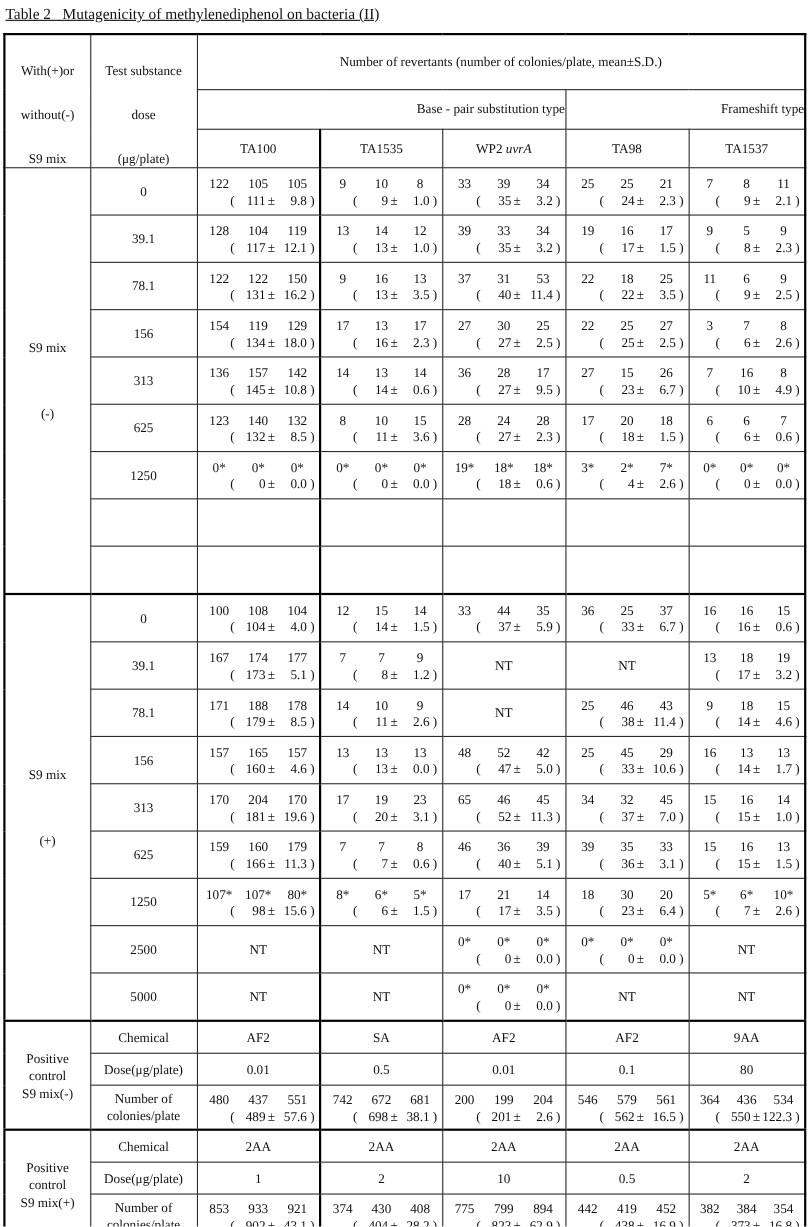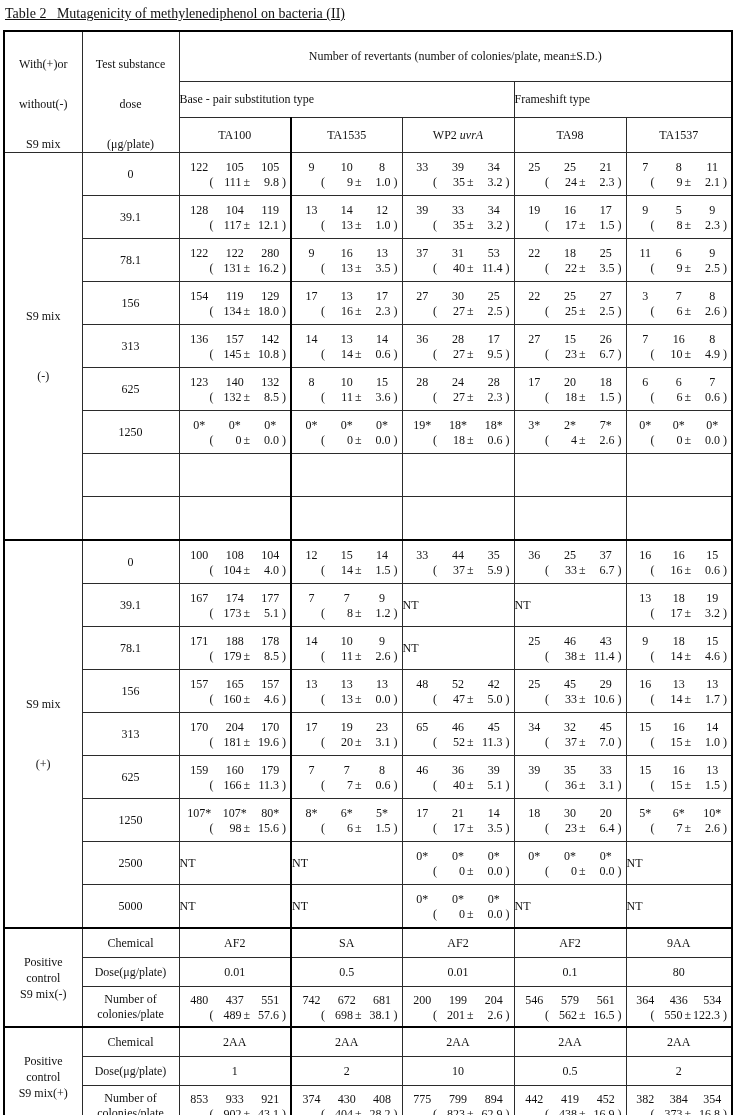--- a/index.html
+++ b/index.html
@@ -11,41 +11,41 @@
   .title{font-size:14px;white-space:pre;margin:2px 0 8px 2px;letter-spacing:0px;text-decoration:underline;}
   table.tbl{
     border-collapse:collapse;table-layout:fixed;width:729px;
     border:2px solid #000;
   }
   .tbl th,.tbl td{
     border:1px solid #2b2b2b;padding:0;font-weight:normal;
     font-size:12px;vertical-align:middle;line-height:15px;overflow:hidden;
   }
   thead th.toph{height:29px;text-align:center;}
-  thead tr.grow th{height:21px;text-align:left;}
+  thead tr.grow th{height:21px;text-align:right;padding-left:13px;}
   thead tr.srow th{height:20px;text-align:center;}
   th.corner{text-align:center;}
   th.corner div{line-height:16px;margin-top:24px;}
   tr.datarow td{height:42px;}
   tr.pcrow td{height:28px;text-align:center;}
   tr.pcnum td{height:39px;}
   td.dosec{text-align:center;}
   td.seclab{text-align:center;}
   td.seclab div.sl0{margin-bottom:45px;}
   td.pclab{text-align:center;margin-left:24px;}
   td.pclab div{line-height:16px;}
   .vals{display:flex;padding:2px 2px 0 2px;}
   .vals span{flex:1;text-align:center;}
   .stat{display:flex;justify-content:flex-end;padding-right:4px;}
   .stat .lp{margin-right:3px;}
   .stat .rp{margin-left:3px;}
   .stat .m{min-width:25px;text-align:right;}
   .stat .s{min-width:27px;text-align:right;}
   .stat .pm{margin:0 2px;}
-  .nt{}
+  .nt{text-align:center;}
   .tl{border-left:2px solid #000 !important;margin-left:18px;}
   tr.thick td{border-top:2px solid #000;}
   .notes{margin:4px 0 0 2px;font-size:12px;line-height:13px;white-space:pre;}
   .notes .note{margin:0;}
 </style>
 </head>
 <body>
 
 <div class="page">
   <div class="title">Table 2   Mutagenicity of methylenediphenol on bacteria (II)</div>
@@ -236,21 +236,21 @@
               <span class="rp">)</span>
             </div>
           </td>
         </tr>
         <tr class="datarow">
           <td class="dosec">78.1</td>
           <td>
             <div class="vals">
               <span>122</span>
               <span>122</span>
-              <span>280</span>
+              <span>150</span>
             </div>
             <div class="stat">
               <span class="lp">(</span>
               <span class="m">131</span>
               <span class="pm">±</span>
               <span class="s">16.2</span>
               <span class="rp">)</span>
             </div>
           </td>
           <td class="tl">

